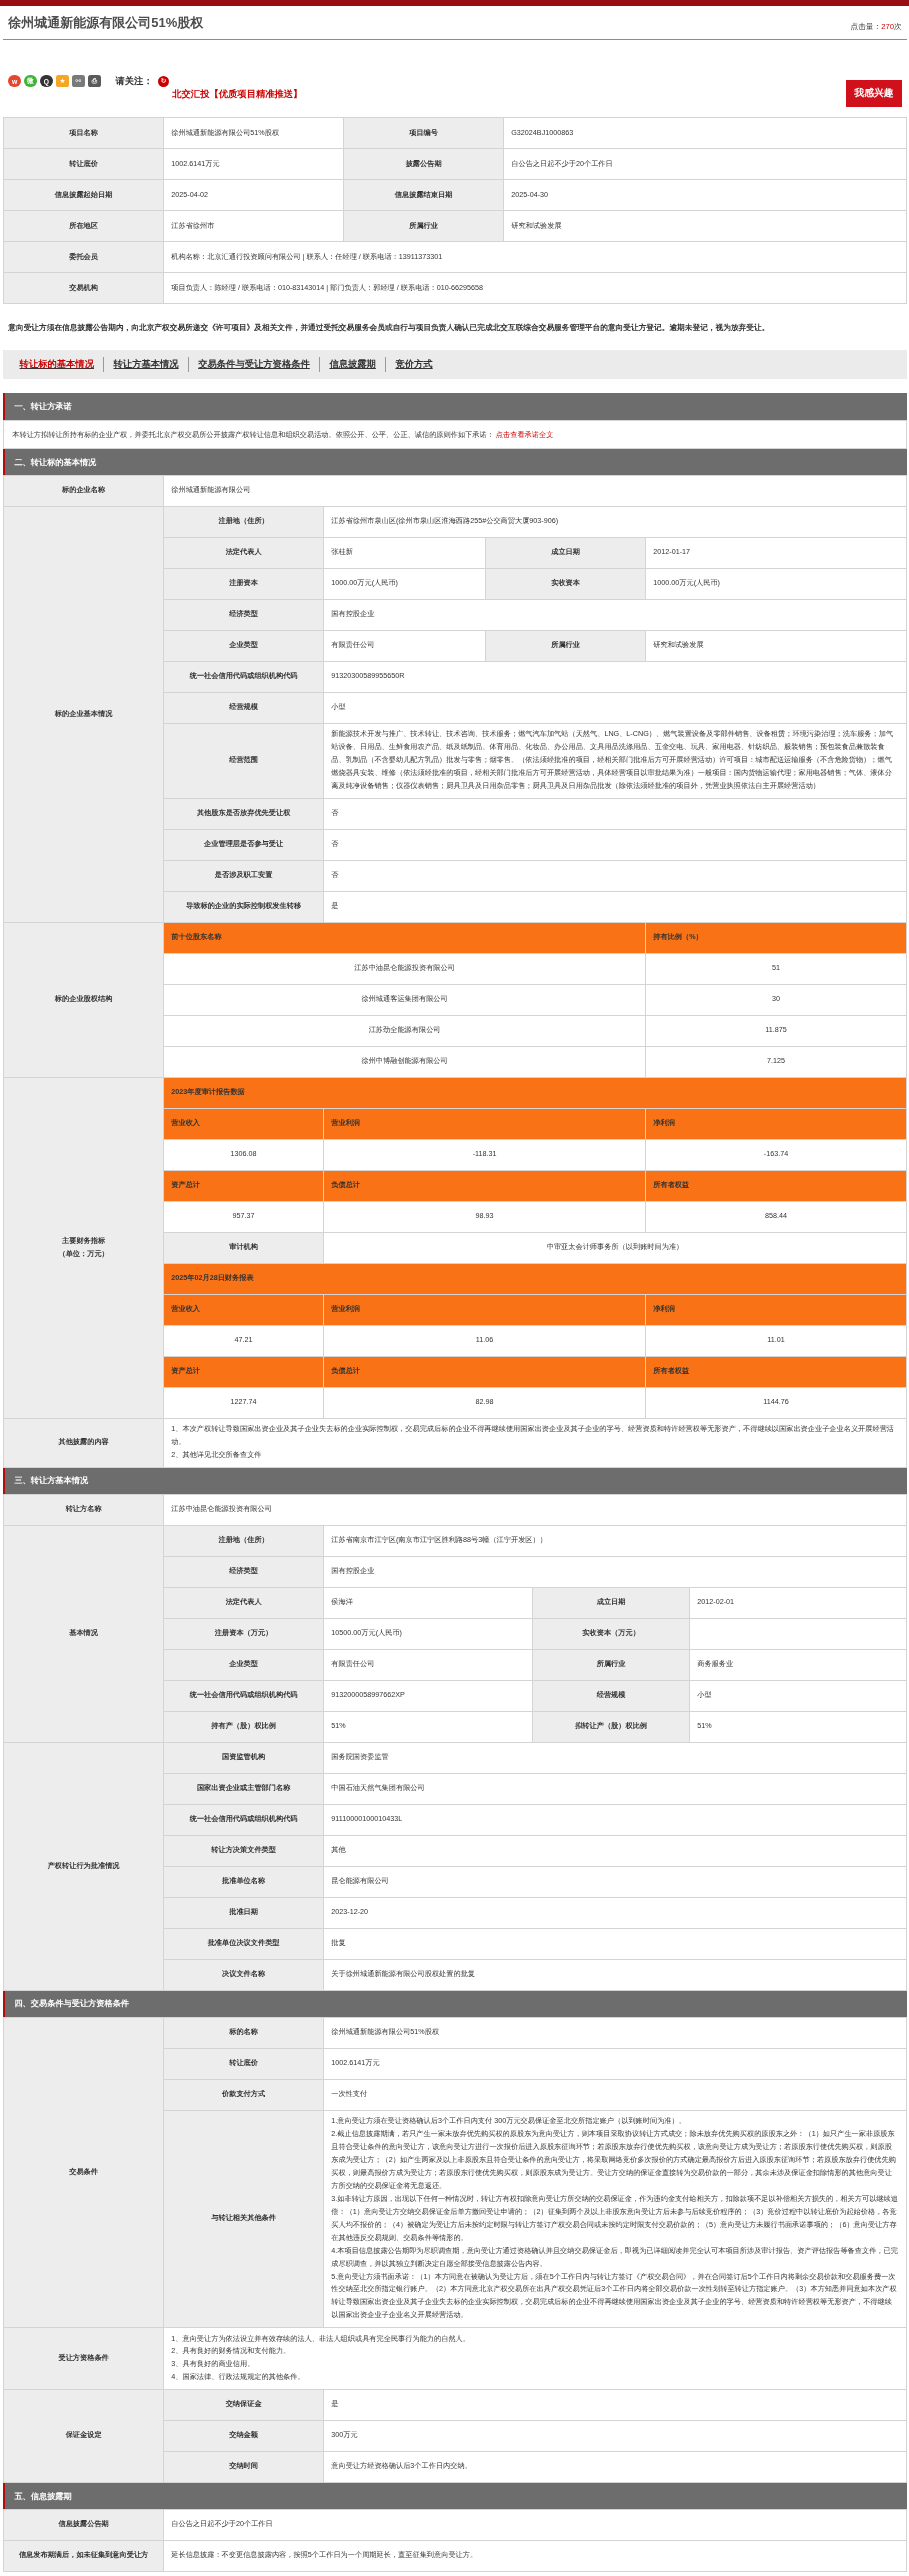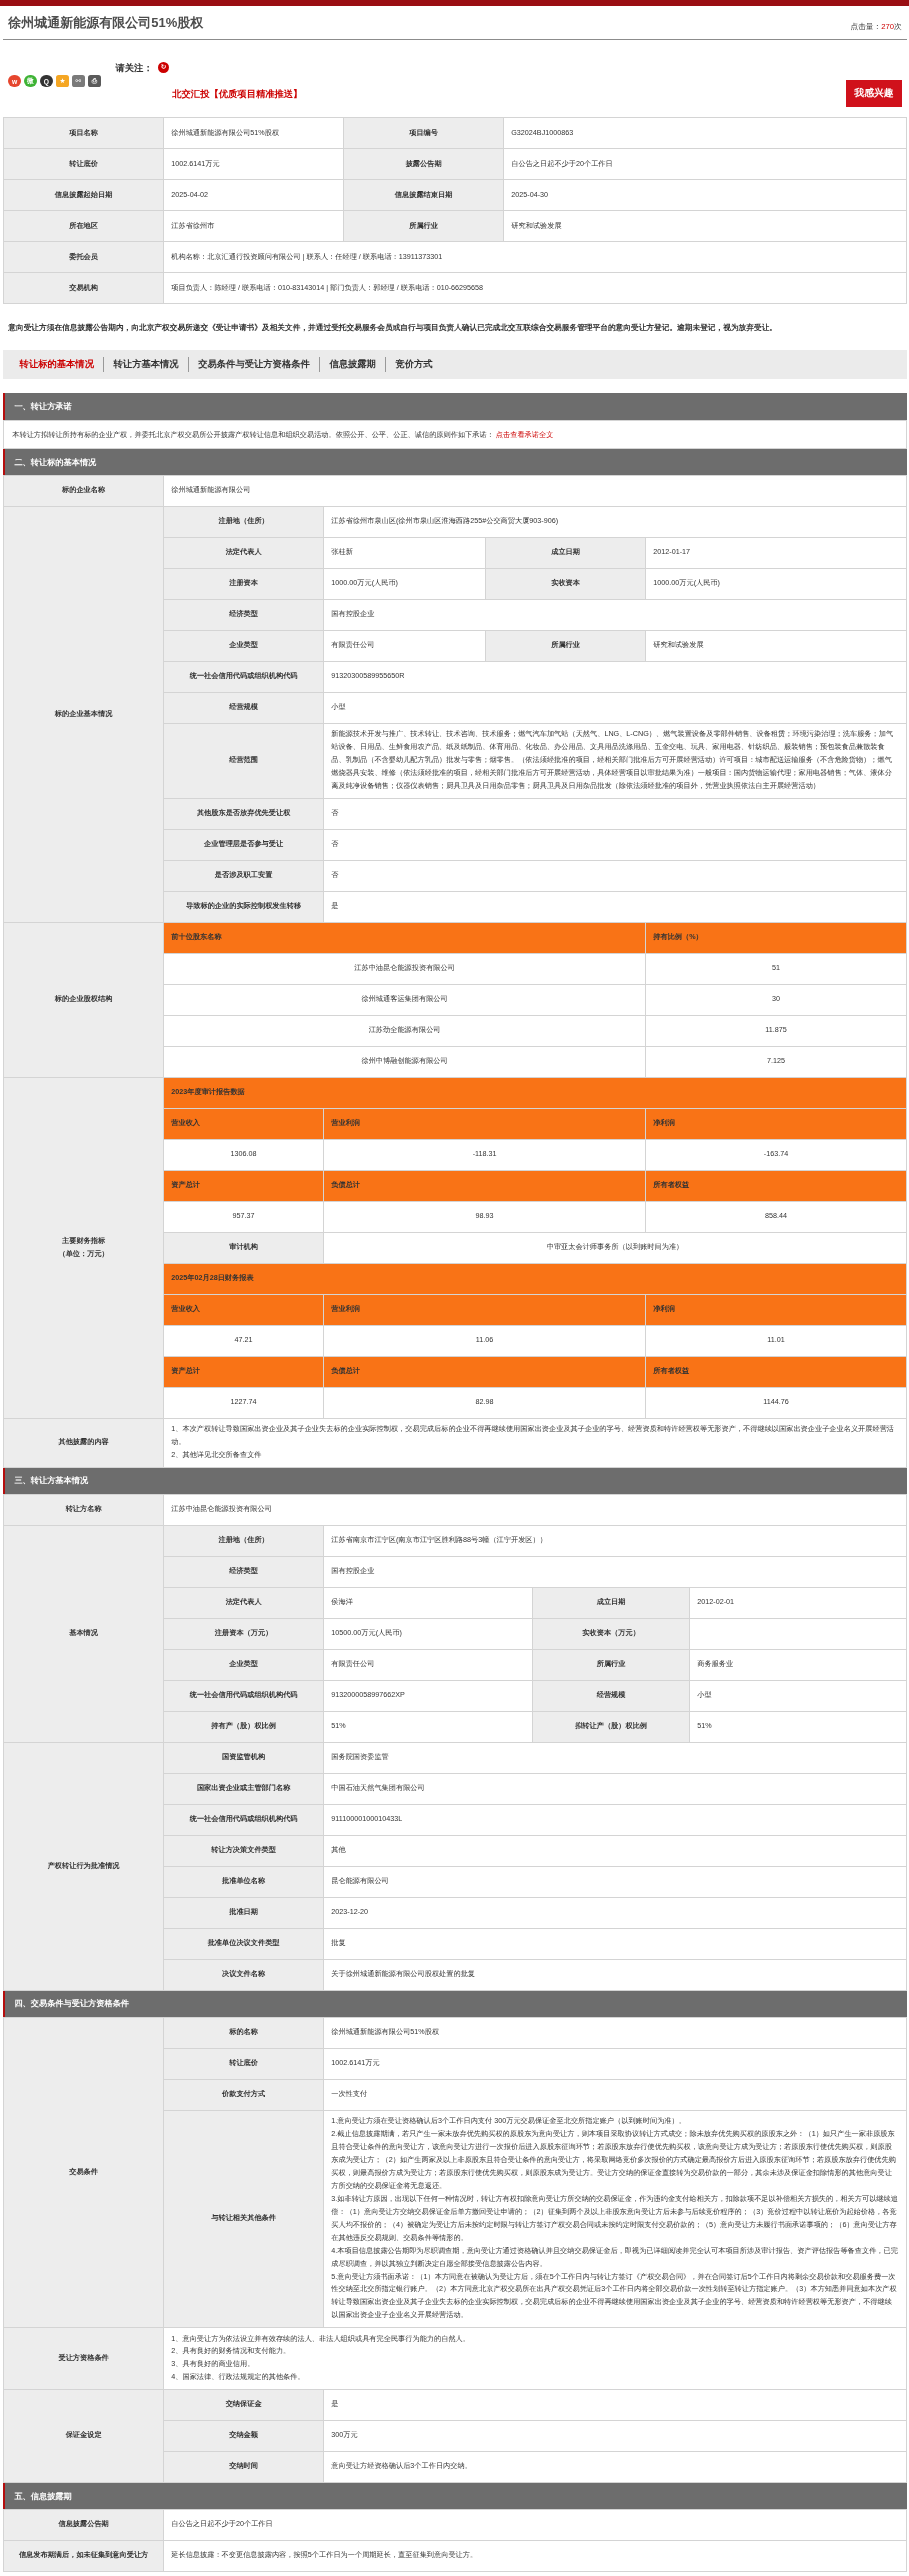--- a/index.html
+++ b/index.html
@@ -17,40 +17,40 @@
   .sharebar { display:flex; align-items:center; padding:15.5px 5.2px 10.3px; }
   .sicon { width:12.4px; height:12.4px; border-radius:2.6px; margin-right:3.6px; color:#fff;
            display:inline-flex; align-items:center; justify-content:center;
            font-size:6.7px; font-weight:bold; cursor:pointer; }
   .i-weibo{background:#e6462e; border-radius:50%;}
   .i-wechat{background:#3eb335; border-radius:50%;}
   .i-qq{background:#333; border-radius:50%;}
   .i-fav{background:#f5a623;}
   .i-link{background:#7a7a7a;}
   .i-print{background:#5a5a5a;}
-  .follow { margin-left:11.3px; display:flex; font-size:9.3px; font-weight:bold; color:#333; }
+  .follow { margin-left:11.3px; display:flex; align-items:center; font-size:9.3px; font-weight:bold; color:#333; }
   .bjicon { width:11.3px; height:11.3px; border-radius:50%; background:#c00; color:#fff;
             display:inline-flex; align-items:center; justify-content:center; font-size:6.7px;
             margin:0 3.1px 0 5.2px; font-weight:bold; }
   .follow .lnk { color:#c00; cursor:pointer; text-decoration:none;margin-top:26px; }
   .interest { margin-left:auto; background:#d0111b; color:#fff; border:none; cursor:pointer;
               font-size:9.8px; font-weight:bold; padding:7.2px 8.2px; font-family:inherit;margin-top:25px; }
 
   table { border-collapse:collapse; width:100%; table-layout:fixed; margin-top:-0.5px; }
   td { border:0.5px solid #d4d4d4; padding:4.6px 7.2px; font-size:7.2px; line-height:1.8;
        vertical-align:middle; word-break:break-all; height:31px; }
   td.lab { background:#ededed; font-weight:bold; text-align:center; }
   td.val { background:#fff; text-align:left; }
   td.c { text-align:center; }
   td.head { background:#f97316; font-weight:bold; text-align:left; }
   .pre { white-space:pre-line; }
 
   .notice { font-size:7.7px; font-weight:bold; line-height:2.2; padding:15.5px 5.2px 13.4px; color:#333; }
 
-  .tabs { background:#ebebeb; display:flex; align-items:center; height:29px; padding:0 7.2px; }
+  .tabs { background:#ebebeb; display:flex; align-items:center; height:29px; padding:0 7.2px;text-decoration:underline; }
   .tab { font-size:9.3px; font-weight:bold; color:#333; padding:1px 9.3px;
          border-right:1px solid #999; cursor:pointer; white-space:nowrap; }
   .tab:last-child { border-right:none; }
   .tab.active { color:#c00; }
 
   .sec { background:#6d6d6d; color:#fff; font-size:8.2px; font-weight:bold;
          padding:7.7px 9.3px; border-left:2.6px solid #b50d0d; margin-top:0; }
   .gap28 { height:14.4px; }
   .promise { border:0.5px solid #d4d4d4; padding:6.7px 8.2px; font-size:7.2px; line-height:1.9; }
   .promise .lnk { color:#c00; cursor:pointer; text-decoration:none; }
@@ -119,21 +119,21 @@
       <td class="lab">委托会员</td>
       <td class="val" colspan="3">机构名称：北京汇通行投资顾问有限公司 | 联系人：任经理 / 联系电话：13911373301</td>
     </tr>
     <tr>
       <td class="lab">交易机构</td>
       <td class="val" colspan="3">项目负责人：陈经理 / 联系电话：010-83143014 | 部门负责人：郭经理 / 联系电话：010-66295658</td>
     </tr>
   </tbody>
     </table>
 
-  <div class="notice">意向受让方须在信息披露公告期内，向北京产权交易所递交《受让申请书》及相关文件，并通过受托交易服务会员或自行与项目负责人确认已完成北交互联综合交易服务管理平台的意向受让方登记。逾期未登记，视为放弃受让。</div>
+  <div class="notice">意向受让方须在信息披露公告期内，向北京产权交易所递交《许可项目》及相关文件，并通过受托交易服务会员或自行与项目负责人确认已完成北交互联综合交易服务管理平台的意向受让方登记。逾期未登记，视为放弃受让。</div>
 
   <div class="tabs">
     <span class="tab active">转让标的基本情况</span>
     <span class="tab">转让方基本情况</span>
     <span class="tab">交易条件与受让方资格条件</span>
     <span class="tab">信息披露期</span>
     <span class="tab">竞价方式</span>
   </div>
 
   <div class="gap28"></div>

